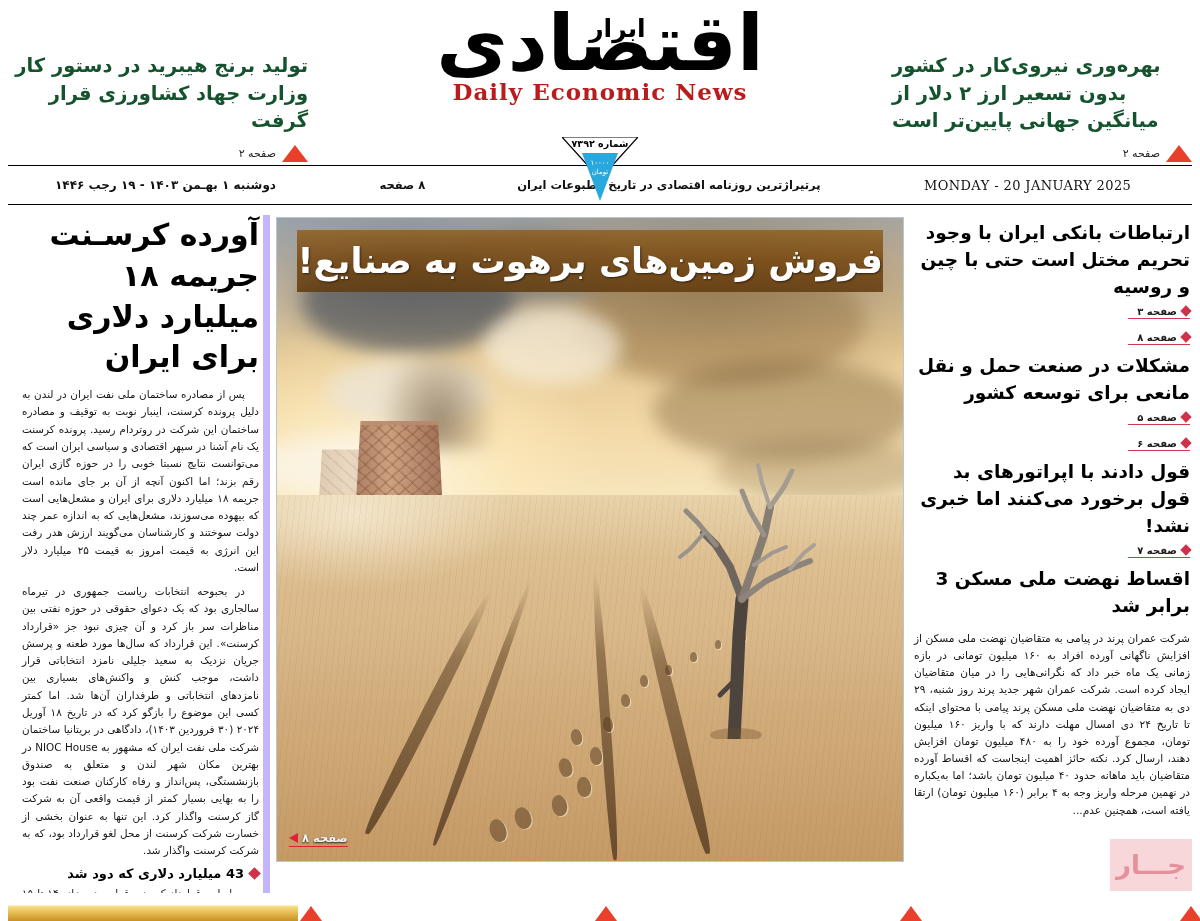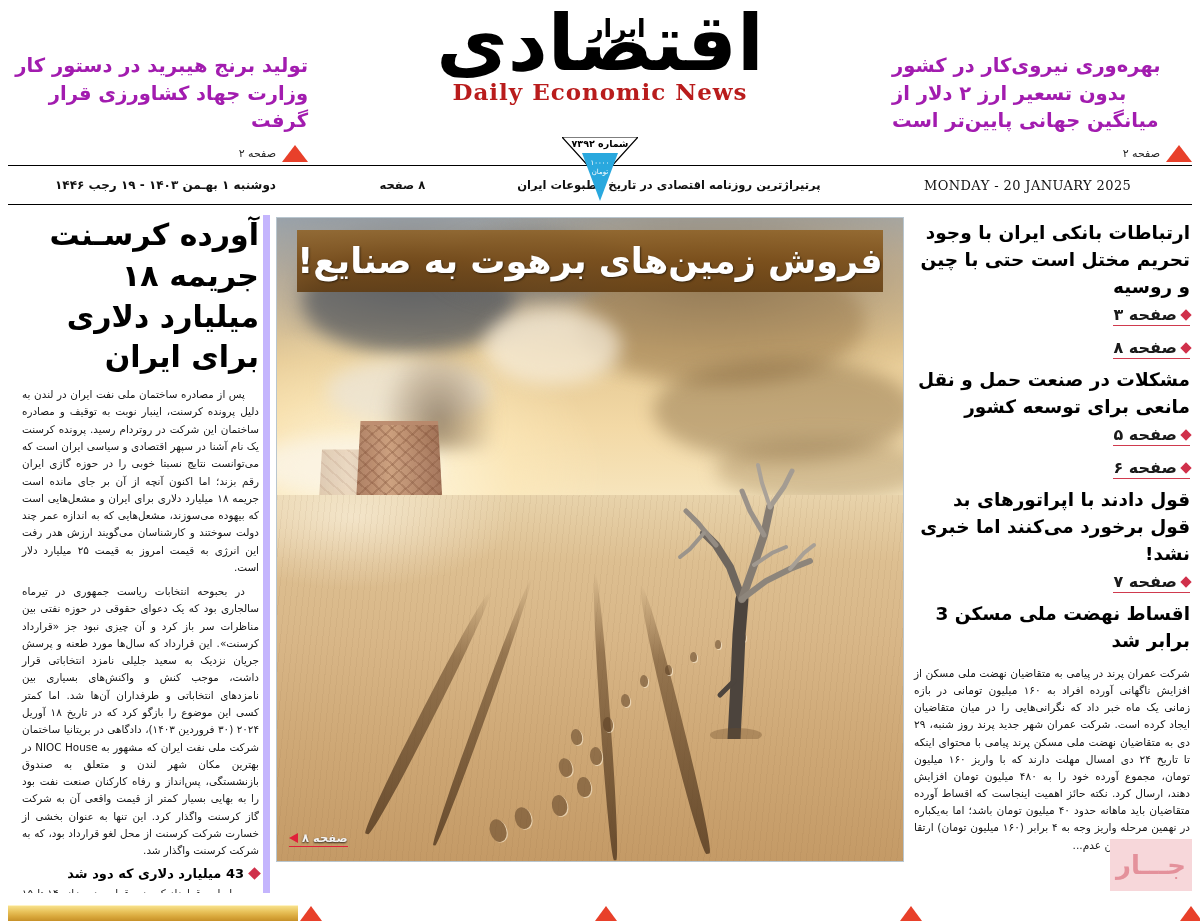--- a/index.html
+++ b/index.html
@@ -32,21 +32,21 @@
     width: 300px;
     padding-top: 52px;
   }
   .mh-side.right { text-align: left; }
   .mh-side.left  { text-align: right; }
 
   .teaser-title {
     font-size: 19.5px;
     font-weight: bold;
     line-height: 1.42;
-    color: #a21caf;
+    color: #14532d;
     letter-spacing: -0.2px;
     direction: rtl;
   }
 
   .teaser-foot {
     margin-top: 10px;
     display: flex;
     align-items: center;
     gap: 6px;
     font-size: 11px;
@@ -223,21 +223,21 @@
     padding-bottom: 1px;
     min-width: 62px;
   }
   .pagetag .diamond {
     width: 8px; height: 8px;
     background: #d0304a;
     transform: rotate(45deg);
     flex: 0 0 auto;
   }
   .pagetag .ptxt {
-    font-size: 16px;
+    font-size: 10px;
     font-weight: bold;
     color: #1a1a1a;
   }
 
   .body-text {
     font-size: 10.6px;
     line-height: 1.62;
     text-align: justify;
     direction: rtl;
     color: #141414;
@@ -375,21 +375,21 @@
   
   .photo-headline {
     position: absolute;
     left: 3.2%;
     right: 3.2%;
     top: 12px;
     height: 62px;
     background: linear-gradient(180deg, rgba(142,92,26,0.80) 0%, rgba(118,72,18,0.88) 50%, rgba(96,58,14,0.86) 100%);
     display: flex;
     align-items: center;
-    justify-content: center;
+    justify-content: flex-start;
     direction: rtl;
   }
   .photo-headline span {
     font-size: 35px;
     font-weight: bold;
     color: #fff;
     letter-spacing: -0.5px;
     text-shadow: 1px 1px 2px rgba(0,0,0,0.55);
     white-space: nowrap;
   }

